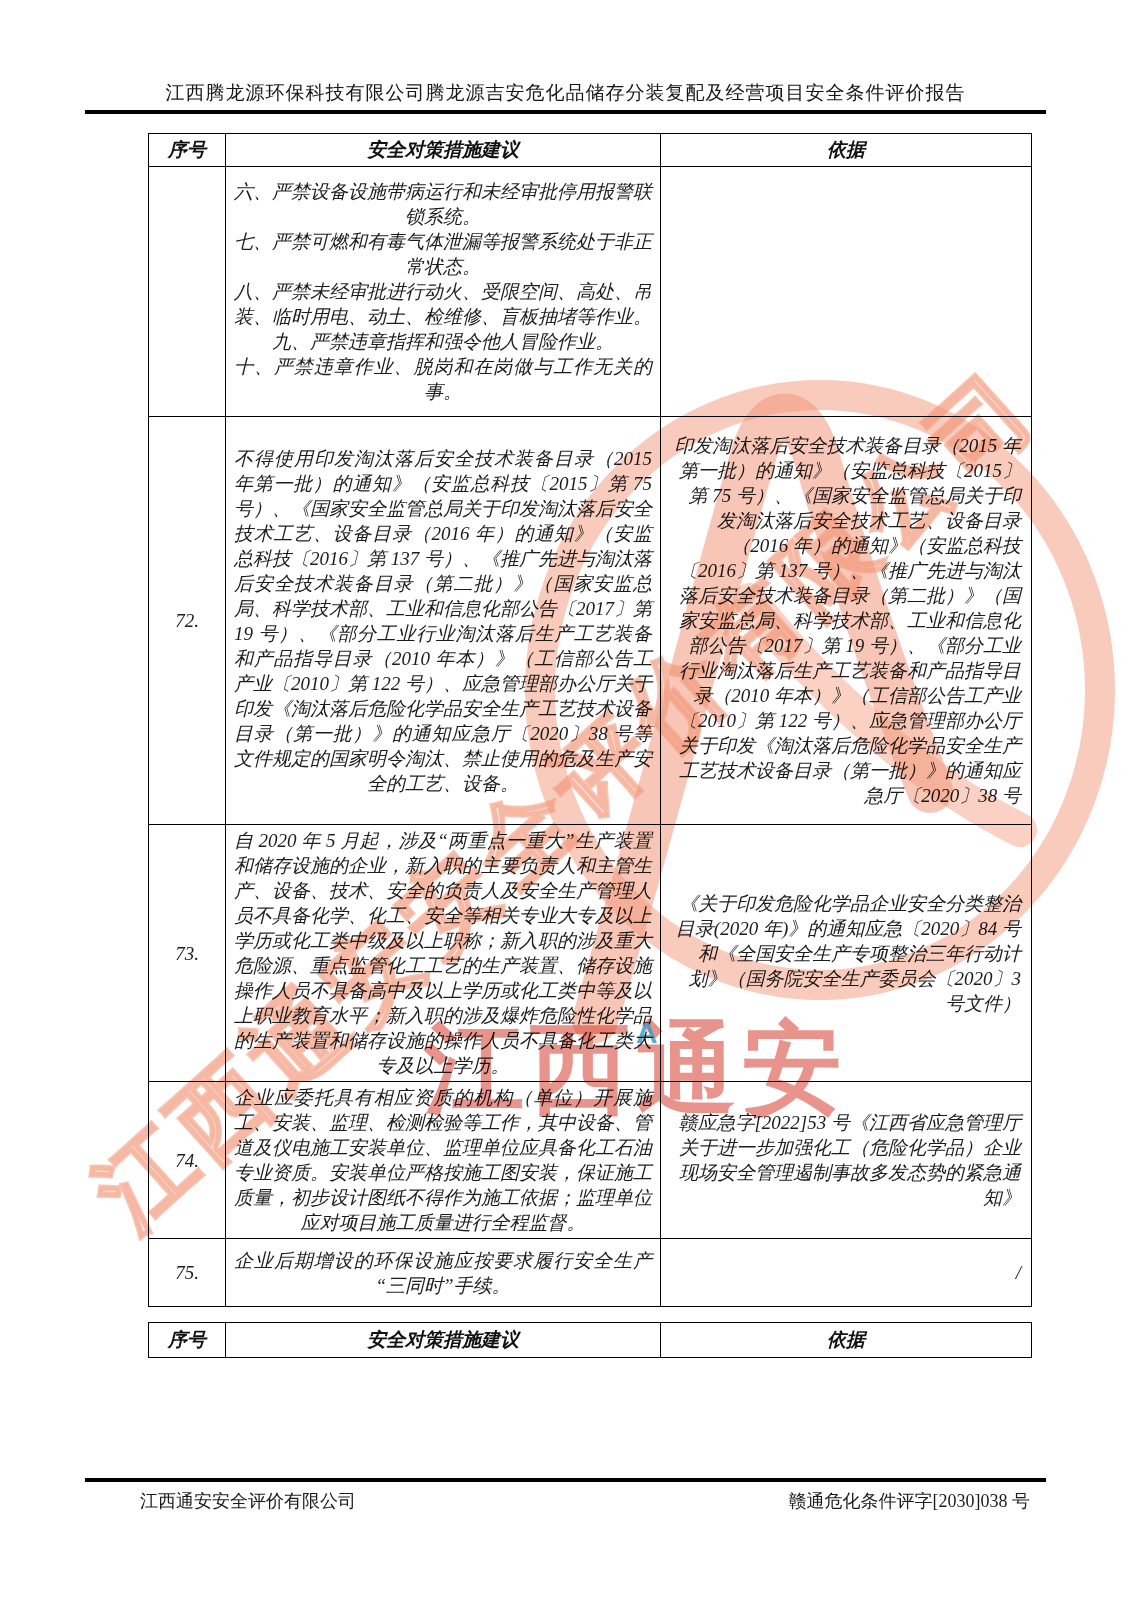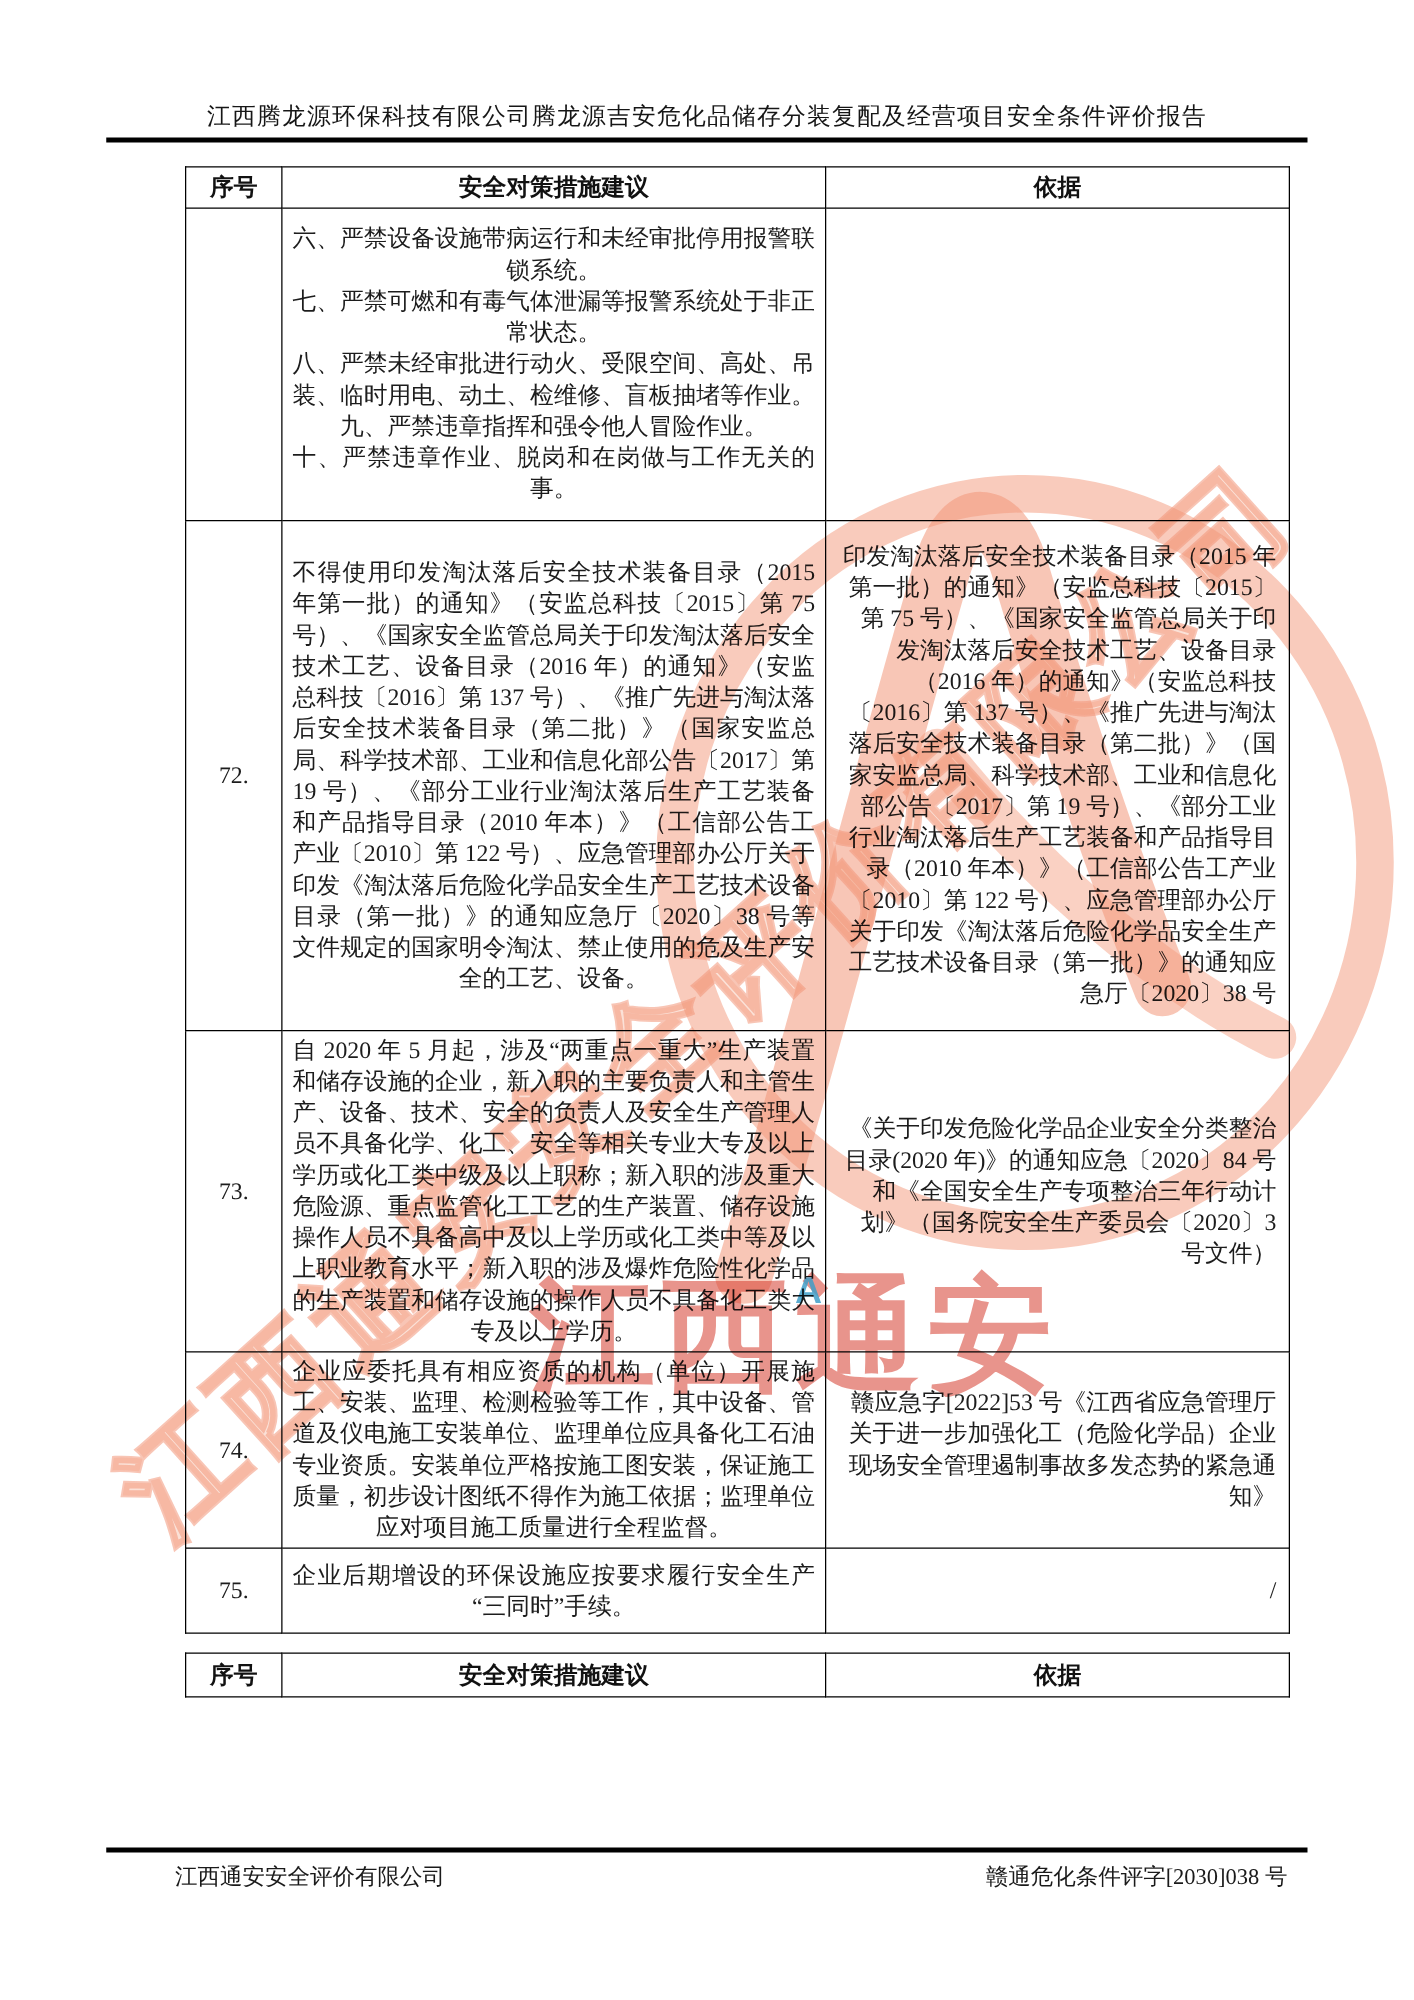--- a/index.html
+++ b/index.html
@@ -9,21 +9,21 @@
     background:#ffffff;
     overflow:hidden;
     font-family:"Liberation Serif","DejaVu Serif",serif;
     color:#1c1c1c;
   }
   
   .doc-header{position:absolute;top:80px;left:0;width:100%;text-align:center;z-index:2;font-family:Liberation Serif, serif;}
   .doc-title{font-size:19px;letter-spacing:1px;color:#161616;}
   .header-rule{position:absolute;top:110px;left:85px;right:85px;height:4px;background:#000;z-index:2;}
   
-  .content{position:relative;z-index:2;}
+  .content{position:relative;z-index:2;font-style:italic;}
   table{border-collapse:collapse;table-layout:fixed;margin-left:148px;width:883px;background:transparent;}
   .t1{margin-top:133px;}
   th,td{border:1.5px solid #000;vertical-align:middle;padding:0;}
   th{
     font-family:"Liberation Sans","DejaVu Sans",sans-serif;
     font-weight:bold;font-size:19px;text-align:center;color:#111;
   }
   .t1 thead tr{height:33px;}
   td{font-size:19px;line-height:25px;}
   td.no-cell{text-align:center;font-size:19px;}

